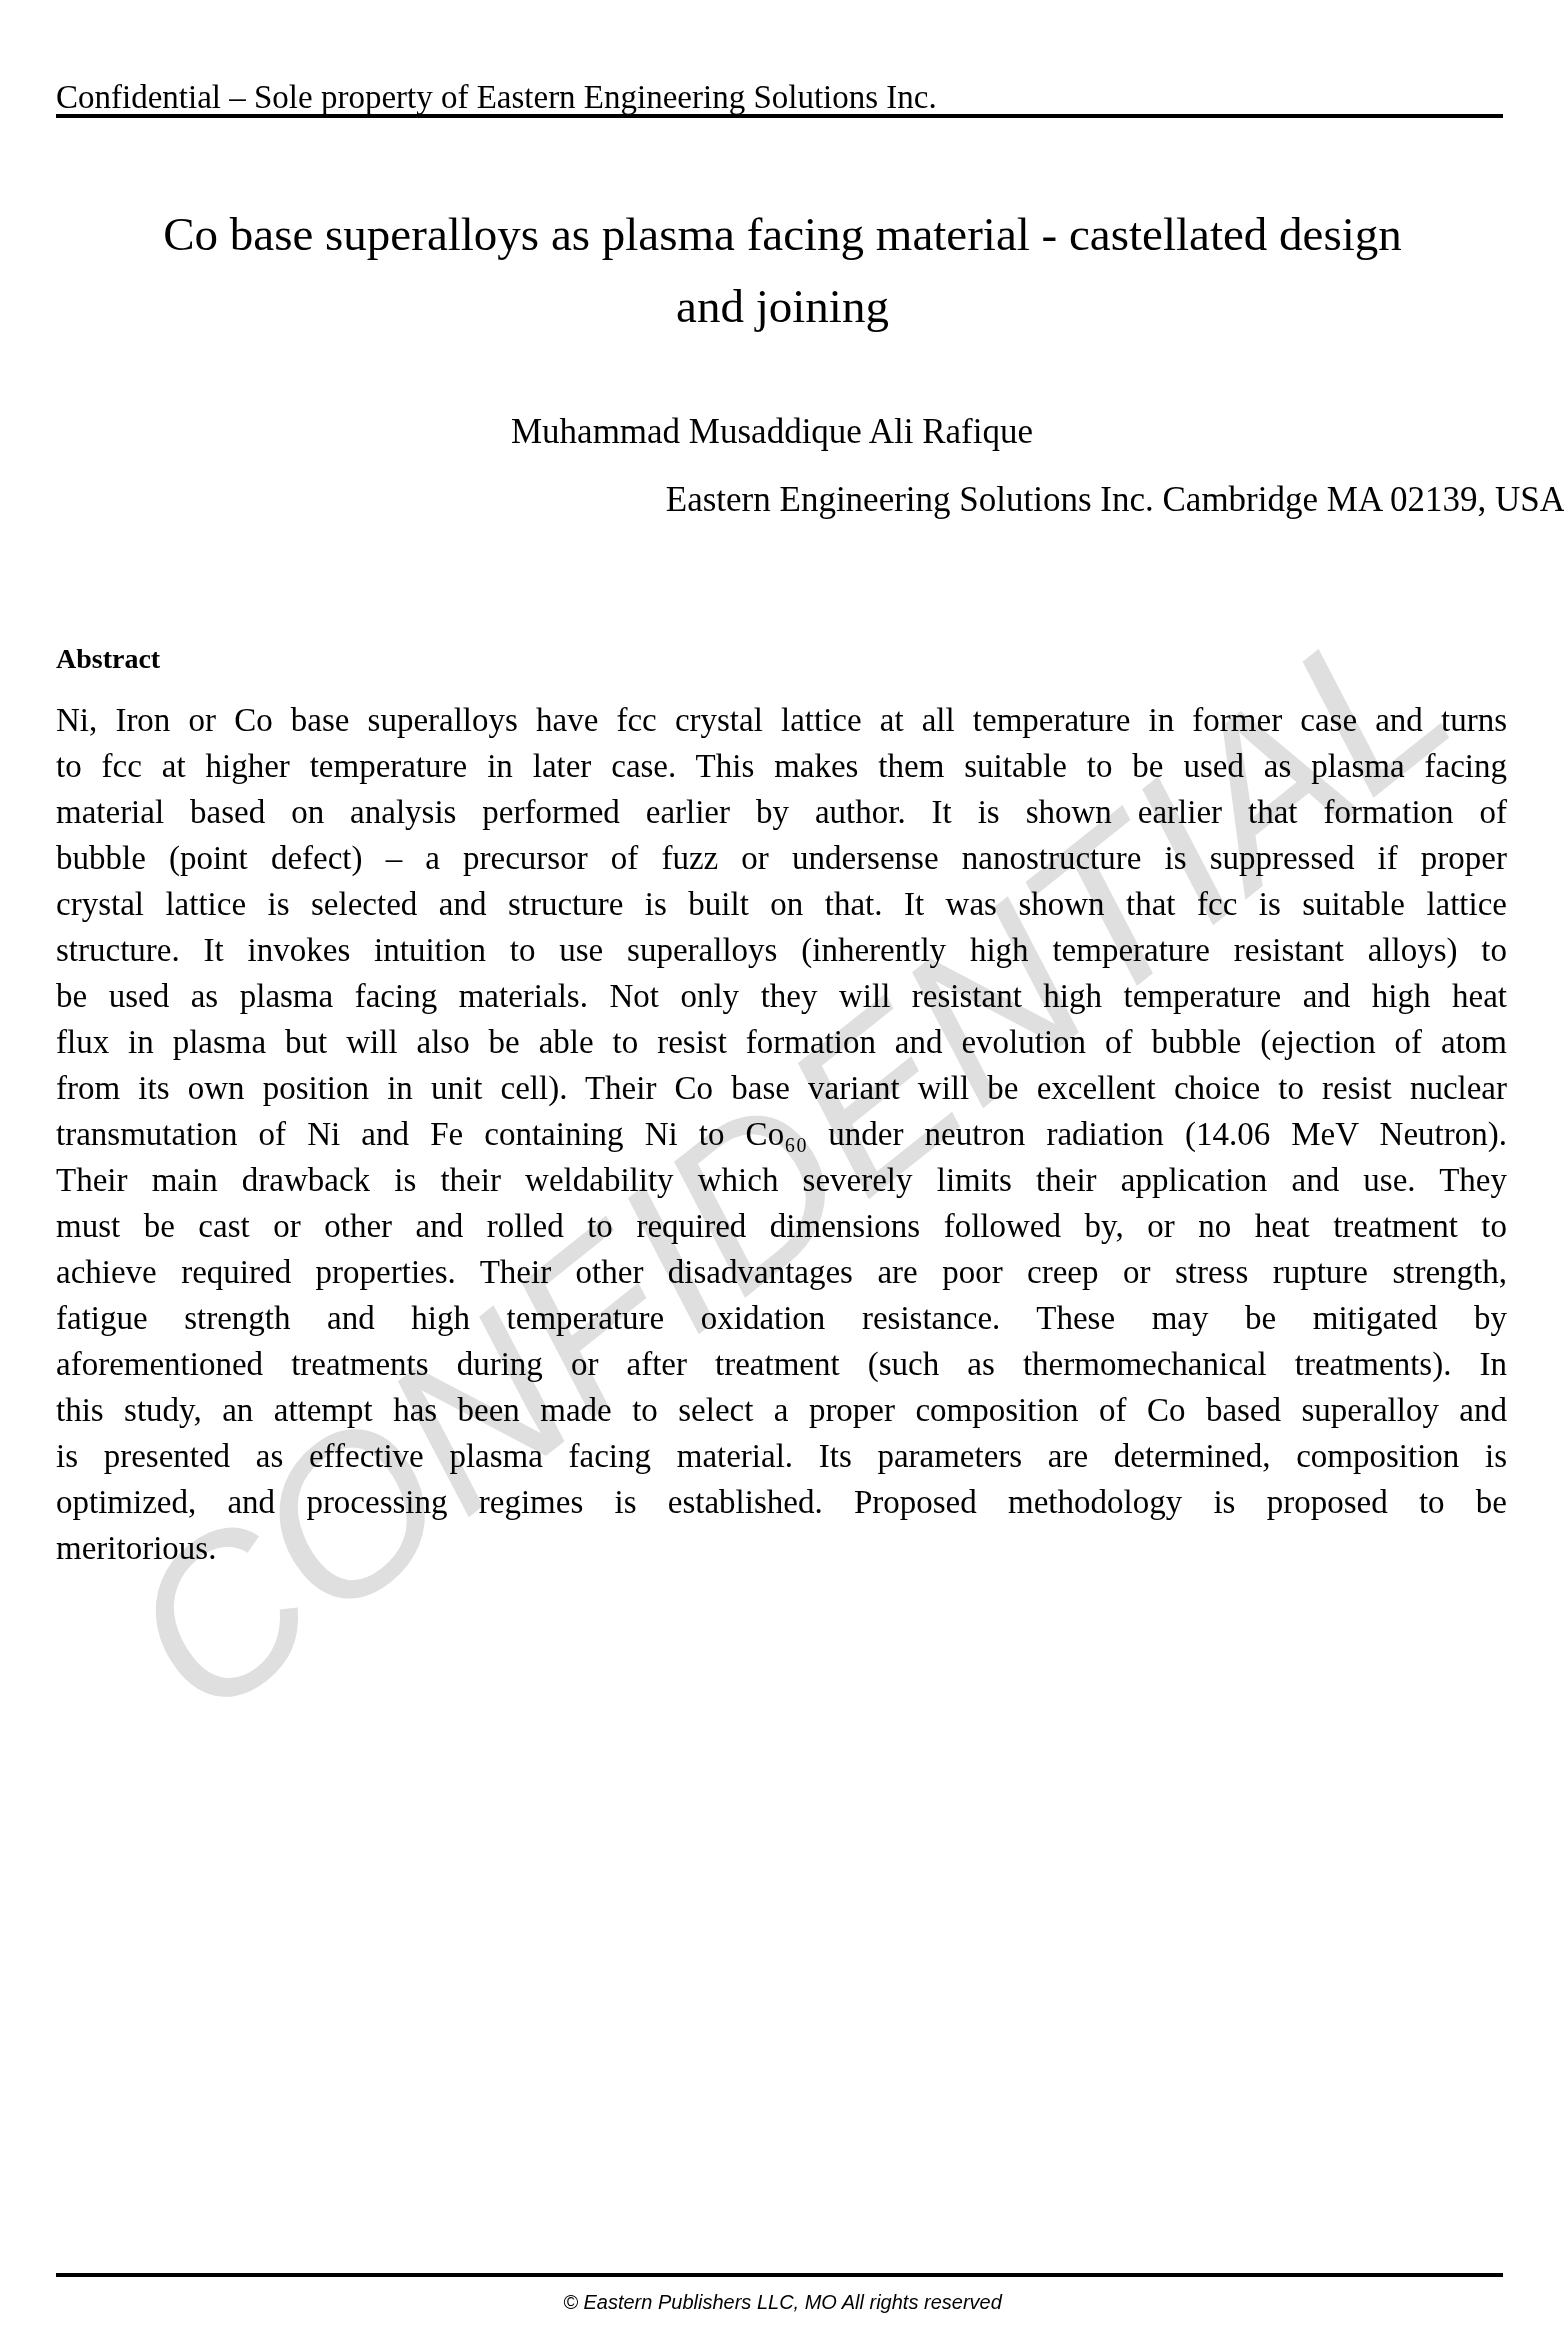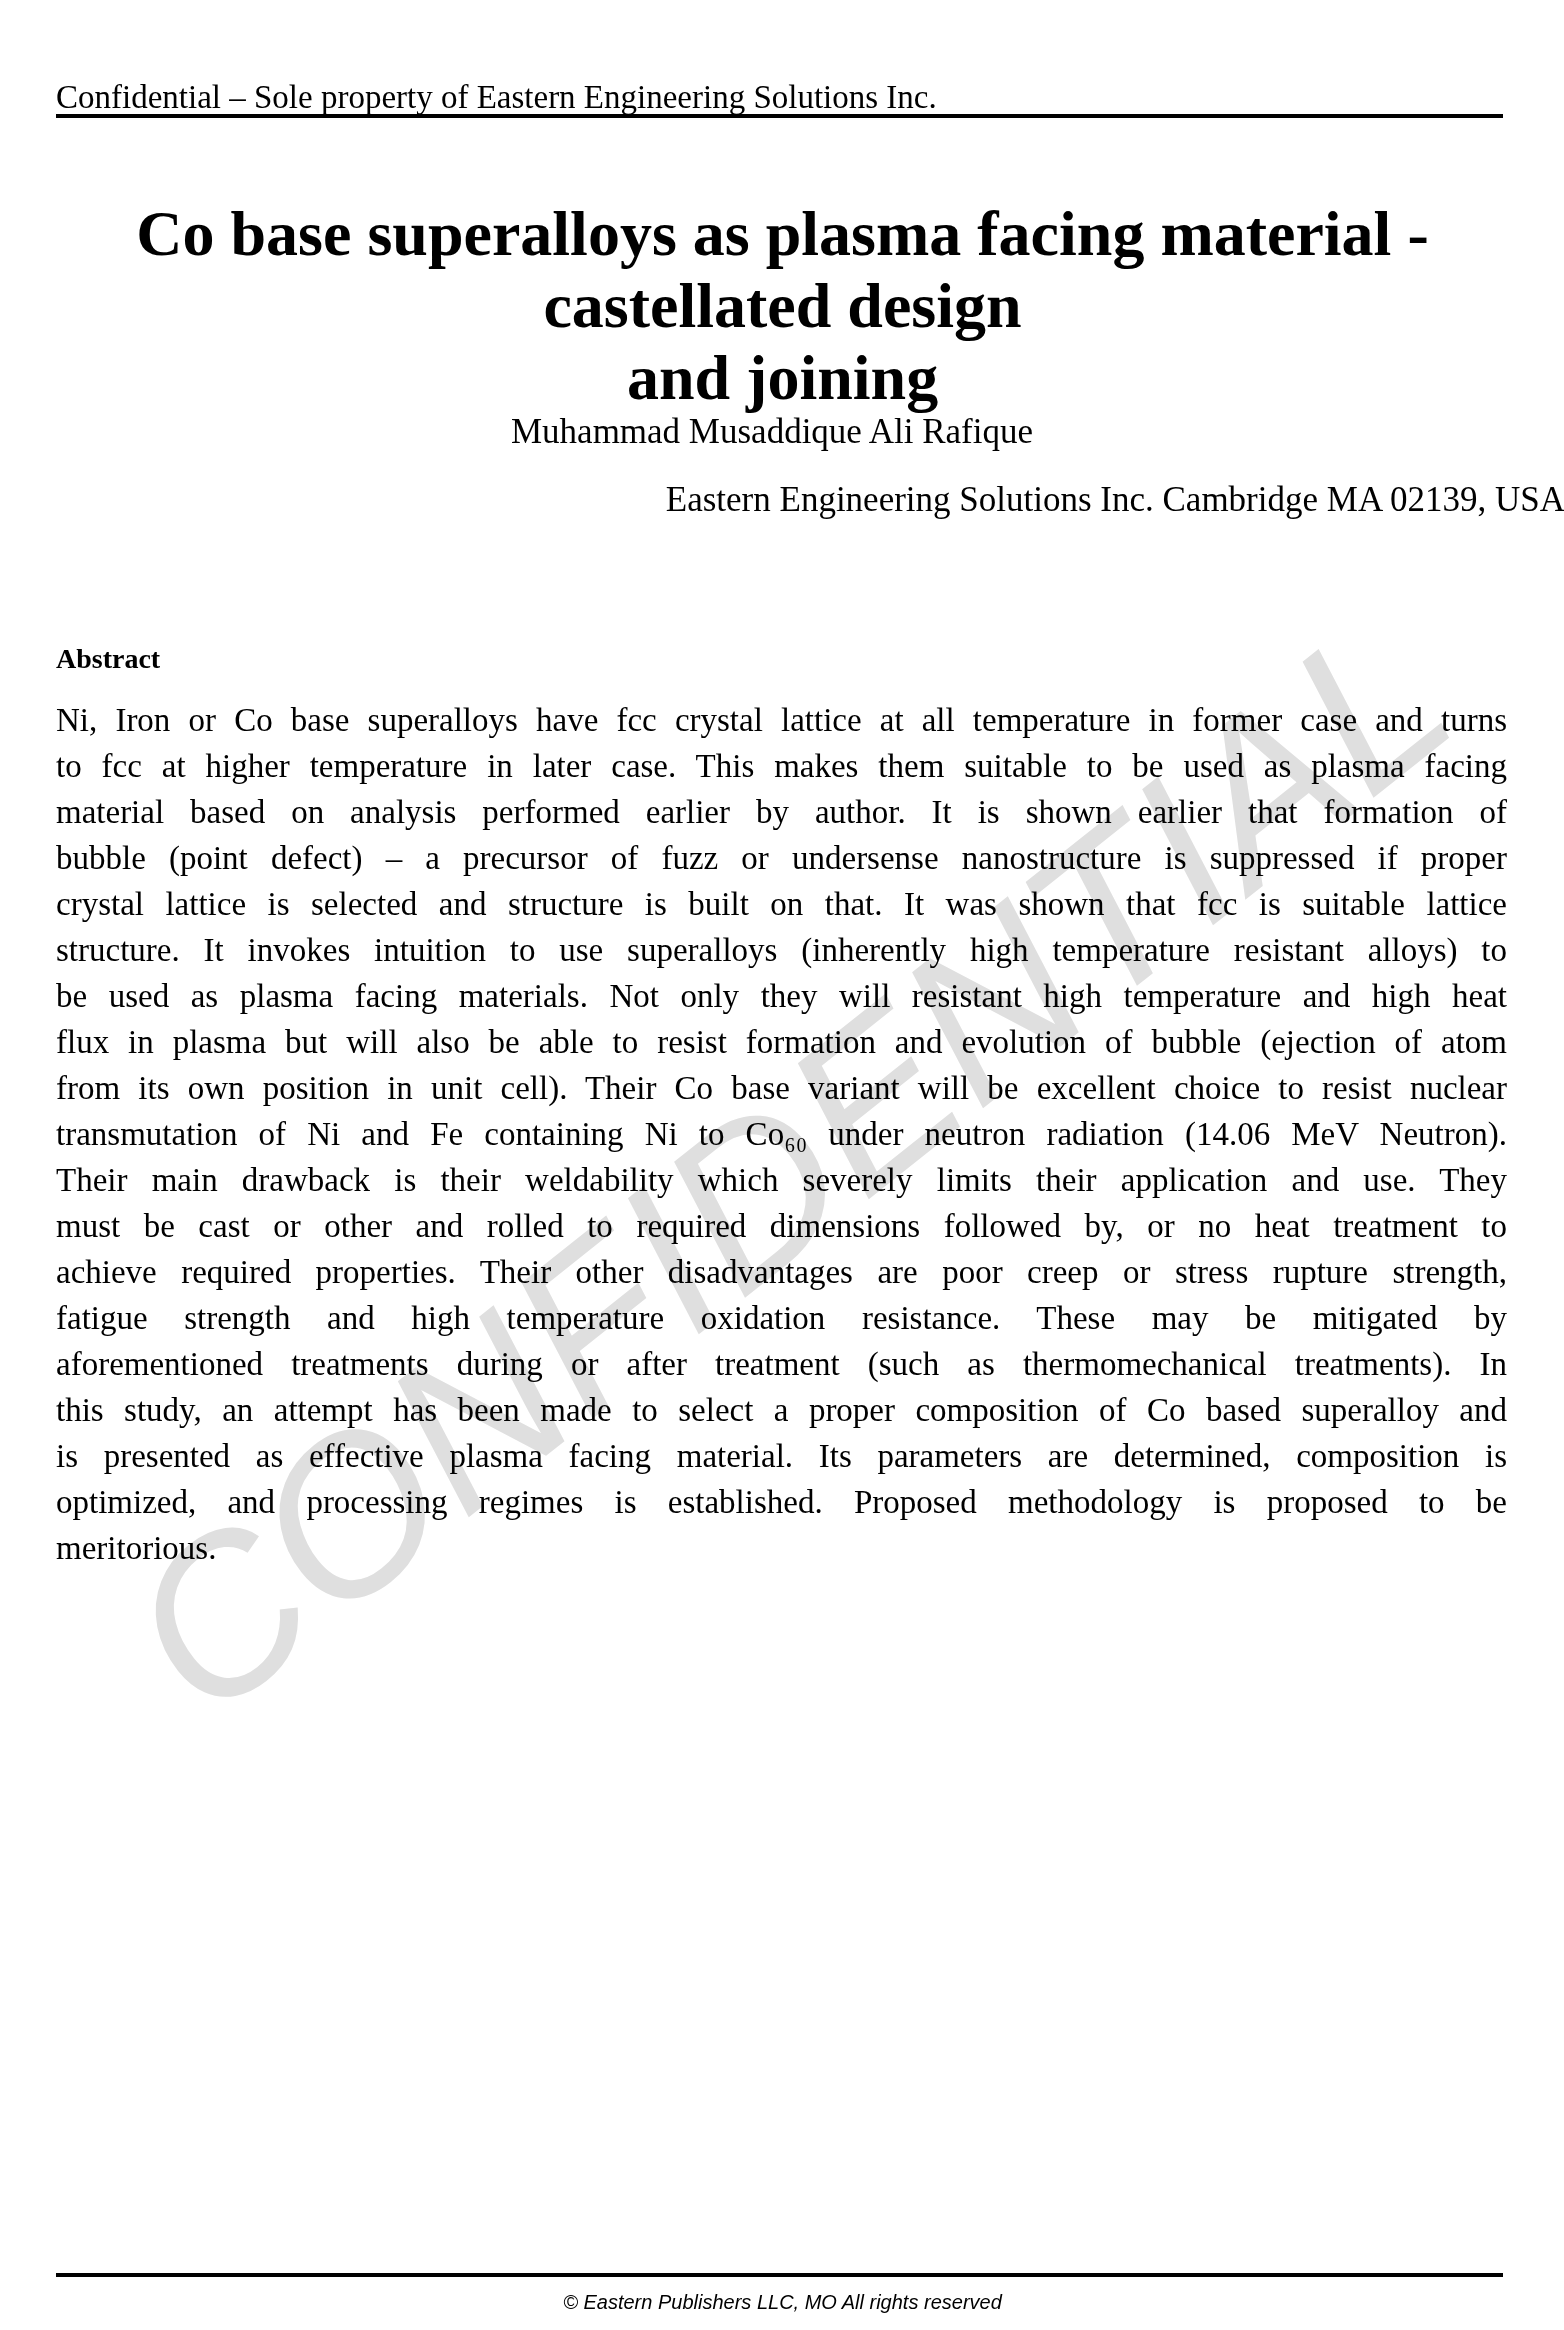--- a/index.html
+++ b/index.html
@@ -29,21 +29,21 @@
   .header-text{
     position:absolute;left:56px;top:65px;
     font-size:33px;line-height:38px;white-space:nowrap;
   }
   .header-rule{
     position:absolute;left:56px;top:101px;
     width:1447px;height:3.8px;background:#000;
   }
   .title{
     position:absolute;left:0;top:185px;width:1565px;
-    text-align:center;font-size:64px;font-weight:bold;line-height:72px;
+    text-align:center;font-size:47px;font-weight:normal;line-height:72px;
   }
   .author{
     position:absolute;left:0;top:396px;width:1544px;
     text-align:center;font-size:35px;line-height:45px;
   }
   .affiliation{
     position:absolute;left:0;top:464px;width:1565px;
     text-align:right;font-size:35px;line-height:45px;
   }
   .abstract-heading{

